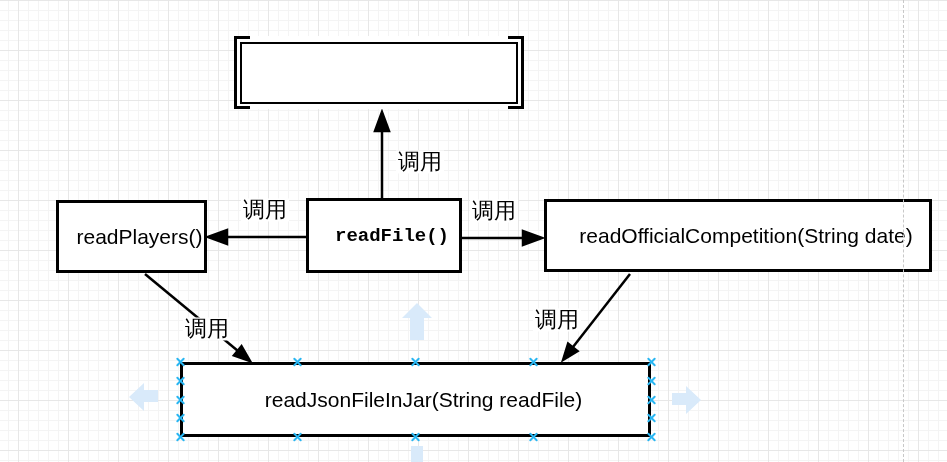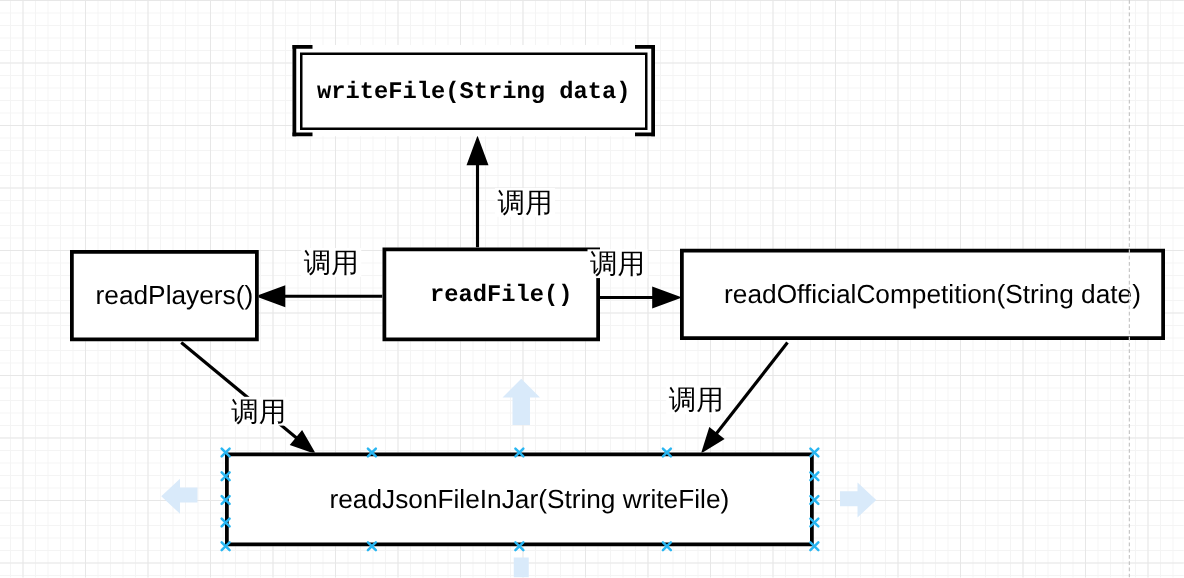--- a/index.html
+++ b/index.html
@@ -88,37 +88,36 @@
     <g stroke="#000" stroke-width="2.5" fill="#000">
       <line x1="630" y1="274" x2="573" y2="347"></line>
       <polygon points="563,360 568.1,343.7 577.5,351.1"></polygon>
     </g>
   </svg>
 
   <div class="bracket-node" style="left:234px; top:36px; width:290px; height:73px;">
     <span class="bracket left"></span>
     <span class="bracket right"></span>
     <span class="inner-rect"></span>
-    <span class="lbl mono">writeFile(String data)</span>
   </div>
 
   <div class="node" style="left:56px; top:200px; width:151px; height:73px;">
     <span class="lbl sans">readPlayers()</span>
   </div>
 
-  <div class="node" style="left:306px; top:198px; width:174px; height:75px;">
+  <div class="node" style="left:306px; top:198px; width:156px; height:75px;">
     <span class="lbl mono">readFile()</span>
   </div>
 
   <div class="node" style="left:544px; top:199px; width:388px; height:73px;">
     <span class="lbl sans">readOfficialCompetition(String date)</span>
   </div>
 
   <div class="node" style="left:180px; top:362px; width:471px; height:75px;">
-    <span class="lbl sans">readJsonFileInJar(String writeFile)</span>
+    <span class="lbl sans">readJsonFileInJar(String readFile)</span>
   </div>
 
   <div class="edge-label" style="left:420px; top:162px;">调用</div>
   <div class="edge-label" style="left:265px; top:210px;">调用</div>
   <div class="edge-label" style="left:494px; top:211px;">调用</div>
   <div class="edge-label" style="left:207px; top:329px;">调用</div>
   <div class="edge-label" style="left:557px; top:320px;">调用</div>
 
   <div class="page-break"></div>
 

